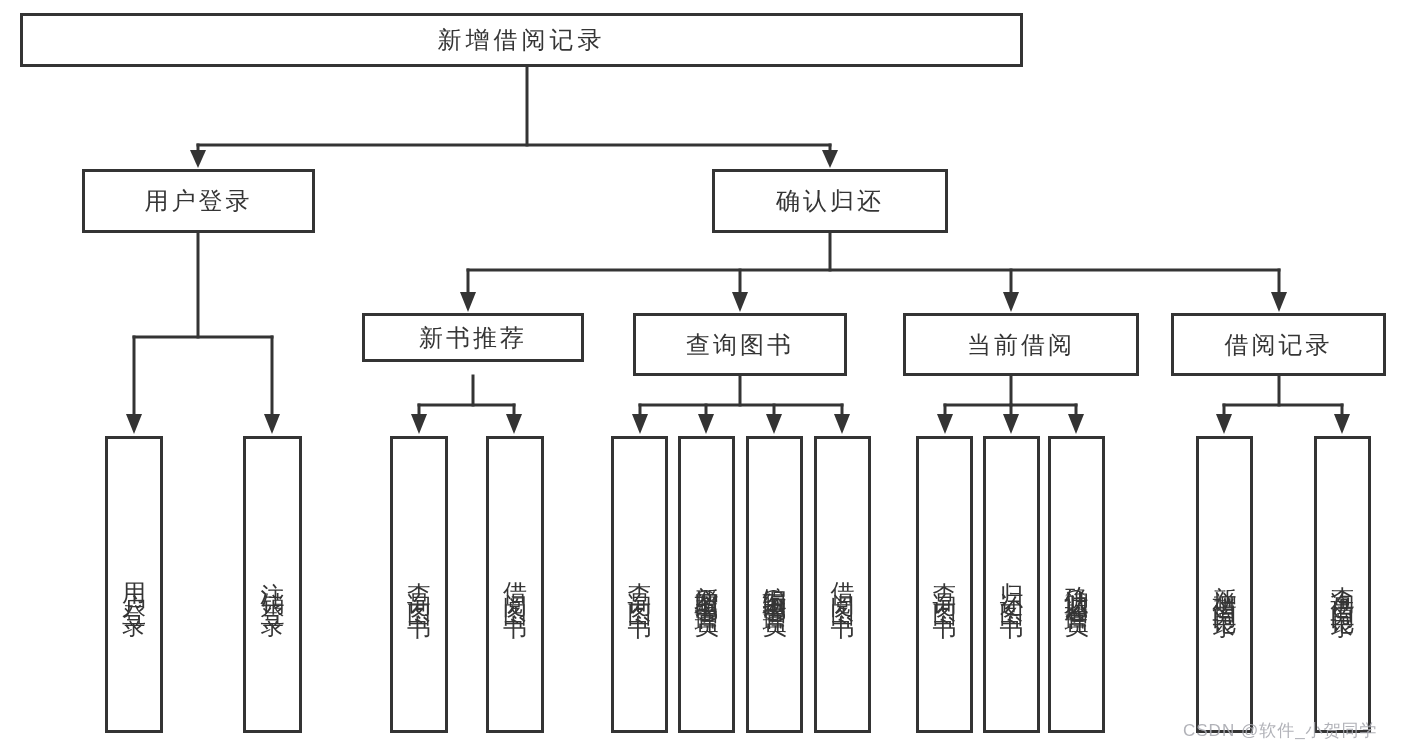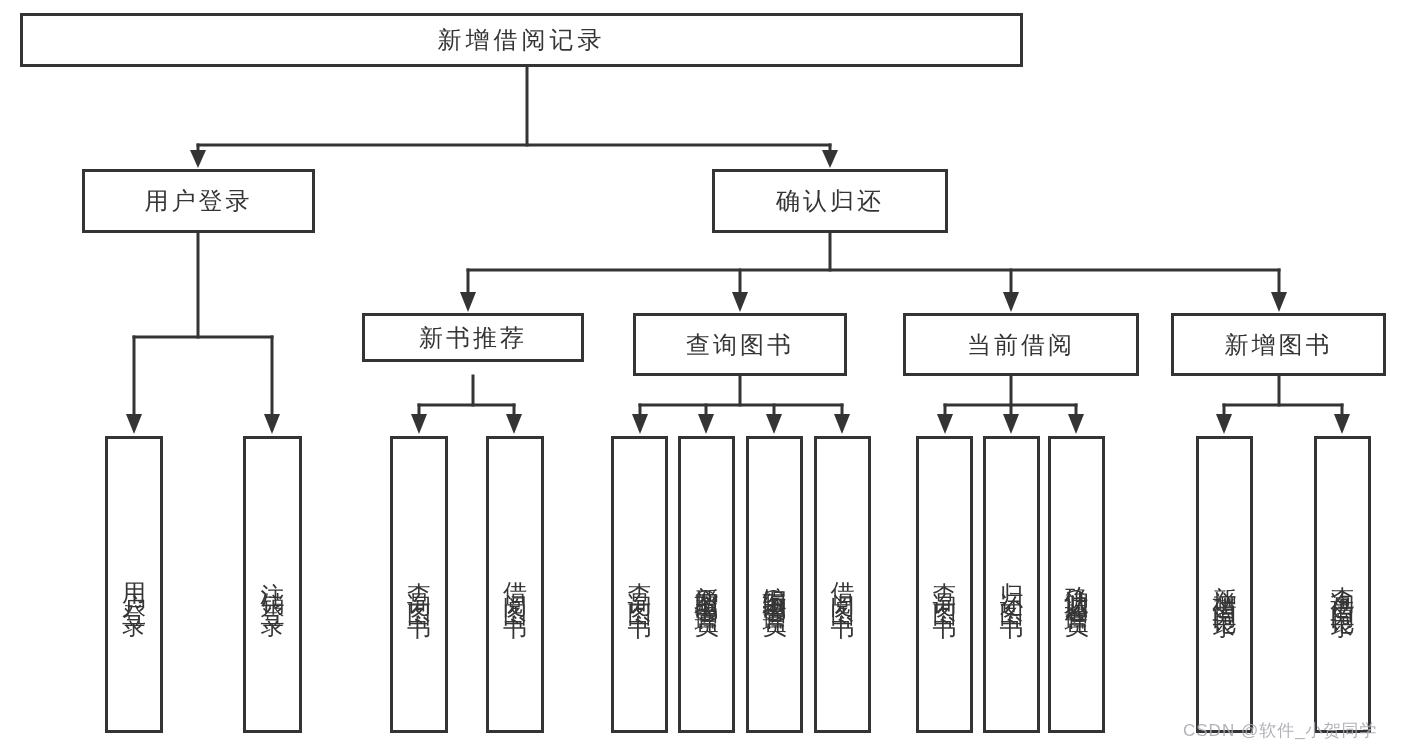--- a/index.html
+++ b/index.html
@@ -150,21 +150,21 @@
   <div class="node" style="left:362px; top:313px; width:222px; height:49px;">
     <span class="h-label">新书推荐</span>
   </div>
   <div class="node" style="left:633px; top:313px; width:214px; height:63px;">
     <span class="h-label">查询图书</span>
   </div>
   <div class="node" style="left:903px; top:313px; width:236px; height:63px;">
     <span class="h-label">当前借阅</span>
   </div>
   <div class="node" style="left:1171px; top:313px; width:215px; height:63px;">
-    <span class="h-label">新增图书</span>
+    <span class="h-label">借阅记录</span>
   </div>
 
   <div class="node leaf v-short" style="left:105px;">
     <span class="v-label">用户登录</span>
   </div>
   <div class="node leaf v-short" style="left:243px; width:59px;">
     <span class="v-label">注销登录</span>
   </div>
 
   <div class="node leaf v-short" style="left:390px;">

